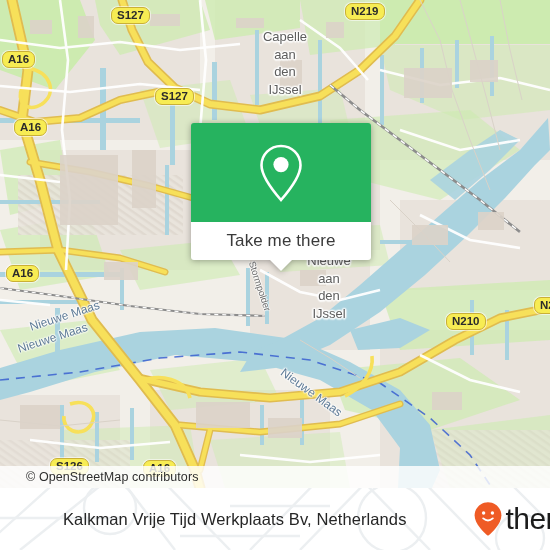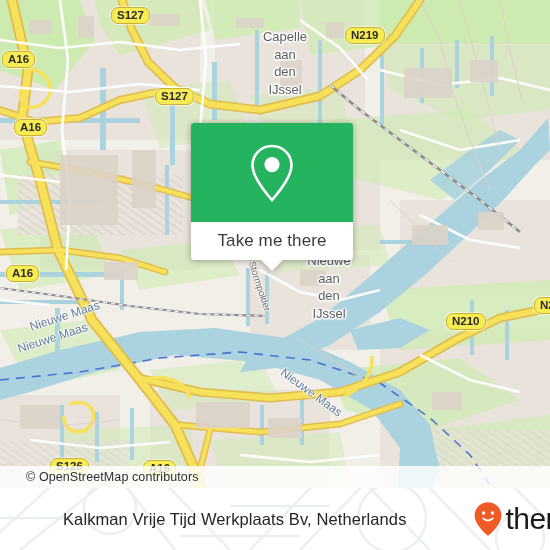--- a/index.html
+++ b/index.html
@@ -64,21 +64,21 @@
     position:absolute;
     color:#6b6b6b;
     font-size:9.5px;
     white-space:nowrap;
     text-shadow:1px 0 1px #fff,-1px 0 1px #fff,0 1px 1px #fff,0 -1px 1px #fff;
     pointer-events:none;
   }
 
   
   .callout{
-    position:absolute;left:191px;top:123px;width:162px;
+    position:absolute;left:191px;top:123px;width:180px;
     filter:drop-shadow(0 1px 3px rgba(0,0,0,.33));
   }
   .callout-top{
     height:99px;border-radius:3px 3px 0 0;
     display:flex;align-items:center;justify-content:center;
   }
   .callout-bottom{
     background:#fff;height:38px;border-radius:0 0 3px 3px;
     display:flex;align-items:center;justify-content:center;
   }
@@ -313,21 +313,21 @@
       <div>IJssel</div>
     </div>
 
     <div class="water-label" style="left:30px;top:320px;transform:rotate(-18deg);transform-origin:left center;">Nieuwe Maas</div>
     <div class="water-label" style="left:18px;top:342px;transform:rotate(-18deg);transform-origin:left center;">Nieuwe Maas</div>
     <div class="water-label" style="left:282px;top:364px;transform:rotate(36deg);transform-origin:left center;">Nieuwe Maas</div>
 
     <div class="street-label" style="left:252px;top:256px;transform:rotate(72deg);transform-origin:left center;">Stormpolder</div>
 
     <div class="shield" style="left:111px;top:7px;">S127</div>
-    <div class="shield" style="left:345px;top:3px;margin-top:24px;">N219</div>
+    <div class="shield" style="left:345px;top:3px;">N219</div>
     <div class="shield" style="left:2px;top:51px;">A16</div>
     <div class="shield" style="left:155px;top:88px;">S127</div>
     <div class="shield" style="left:14px;top:119px;">A16</div>
     <div class="shield" style="left:6px;top:265px;">A16</div>
     <div class="shield" style="left:446px;top:313px;">N210</div>
     <div class="shield" style="left:534px;top:297px;">N2</div>
     <div class="shield" style="left:50px;top:458px;">S126</div>
     <div class="shield" style="left:143px;top:460px;">A16</div>
 
     <div class="callout">

